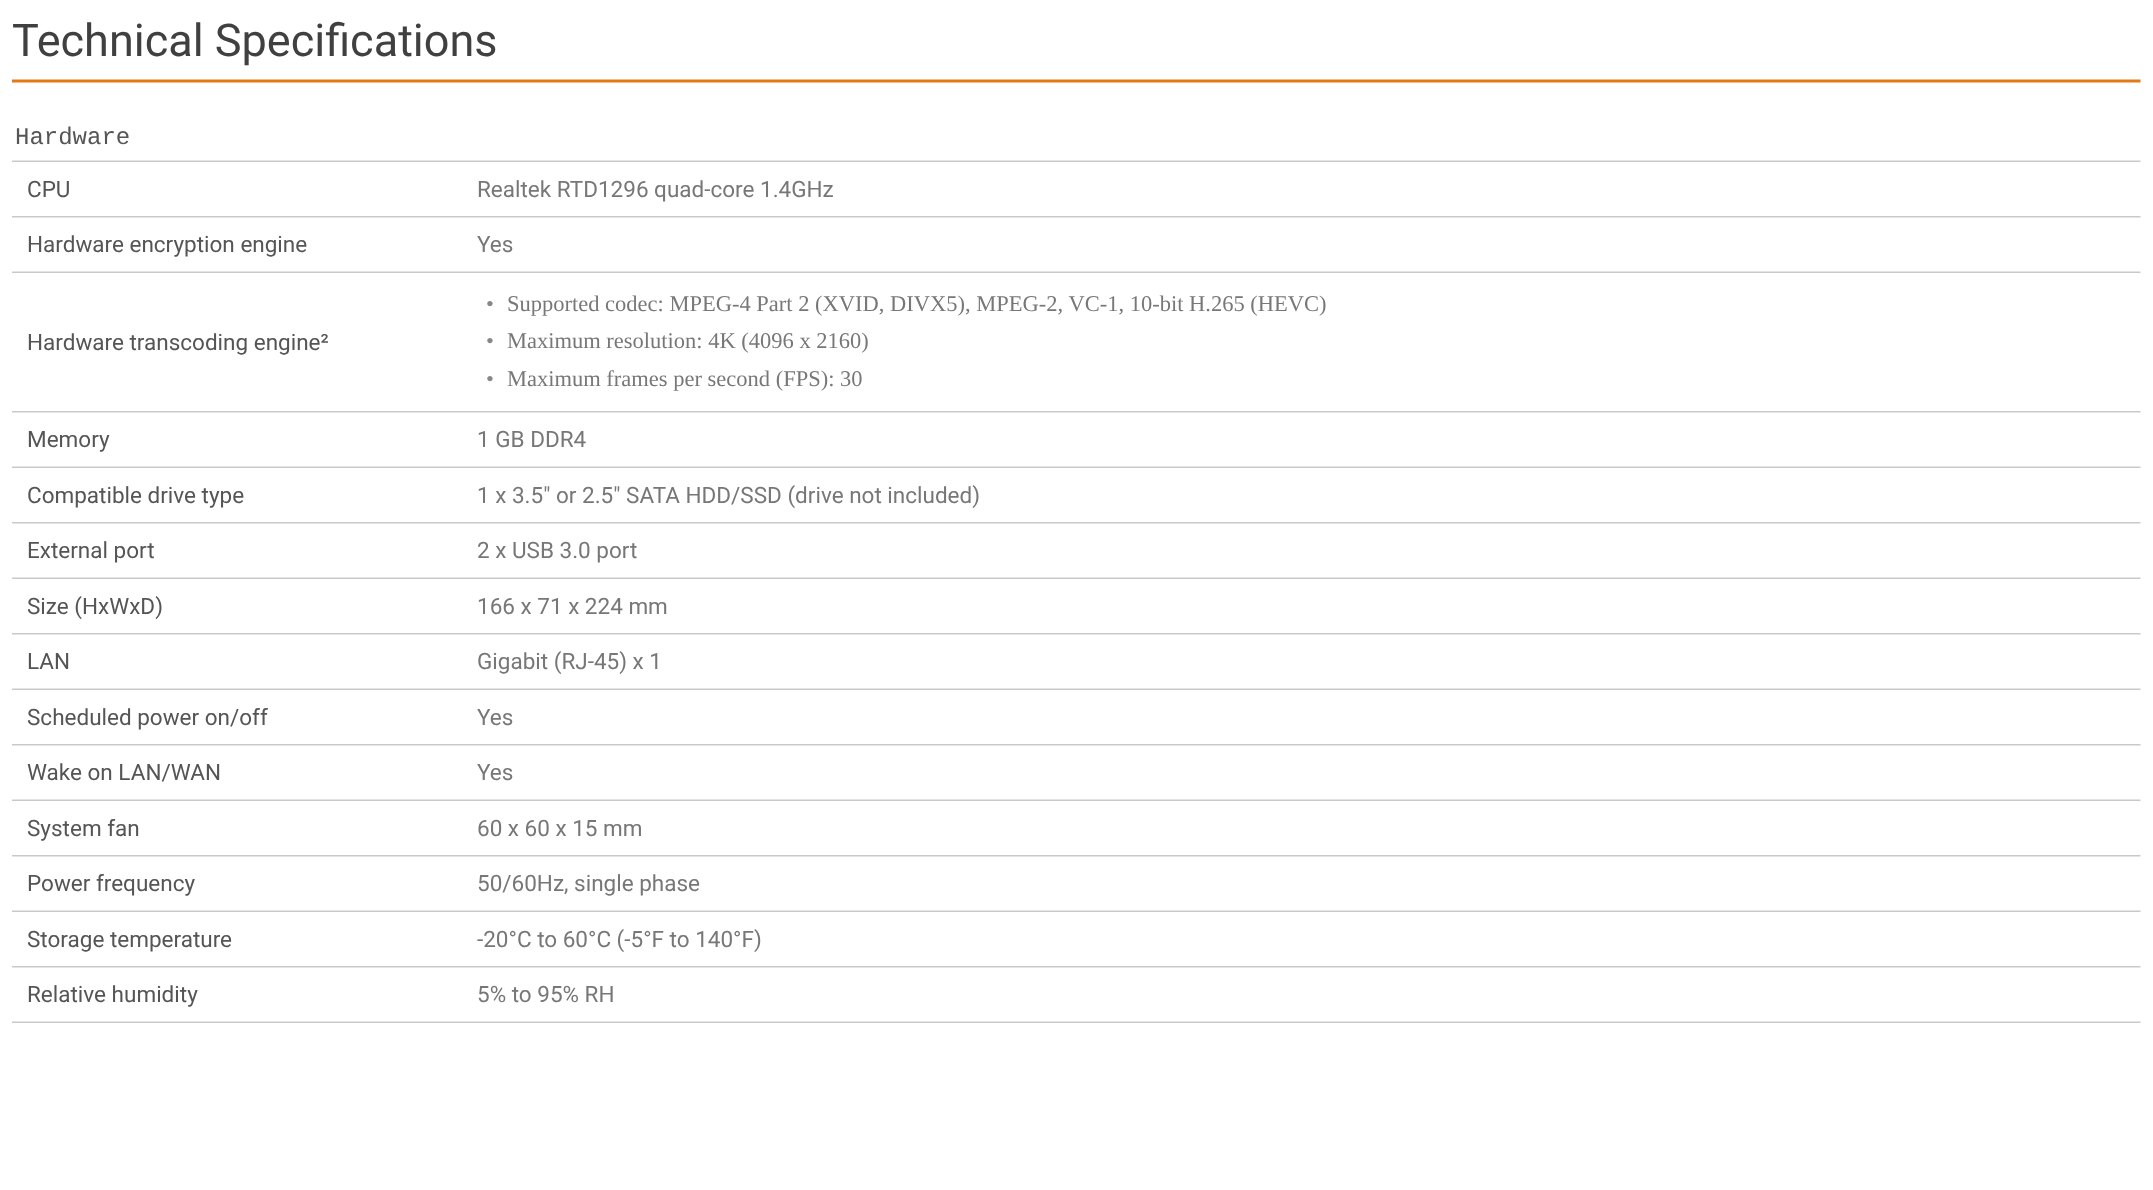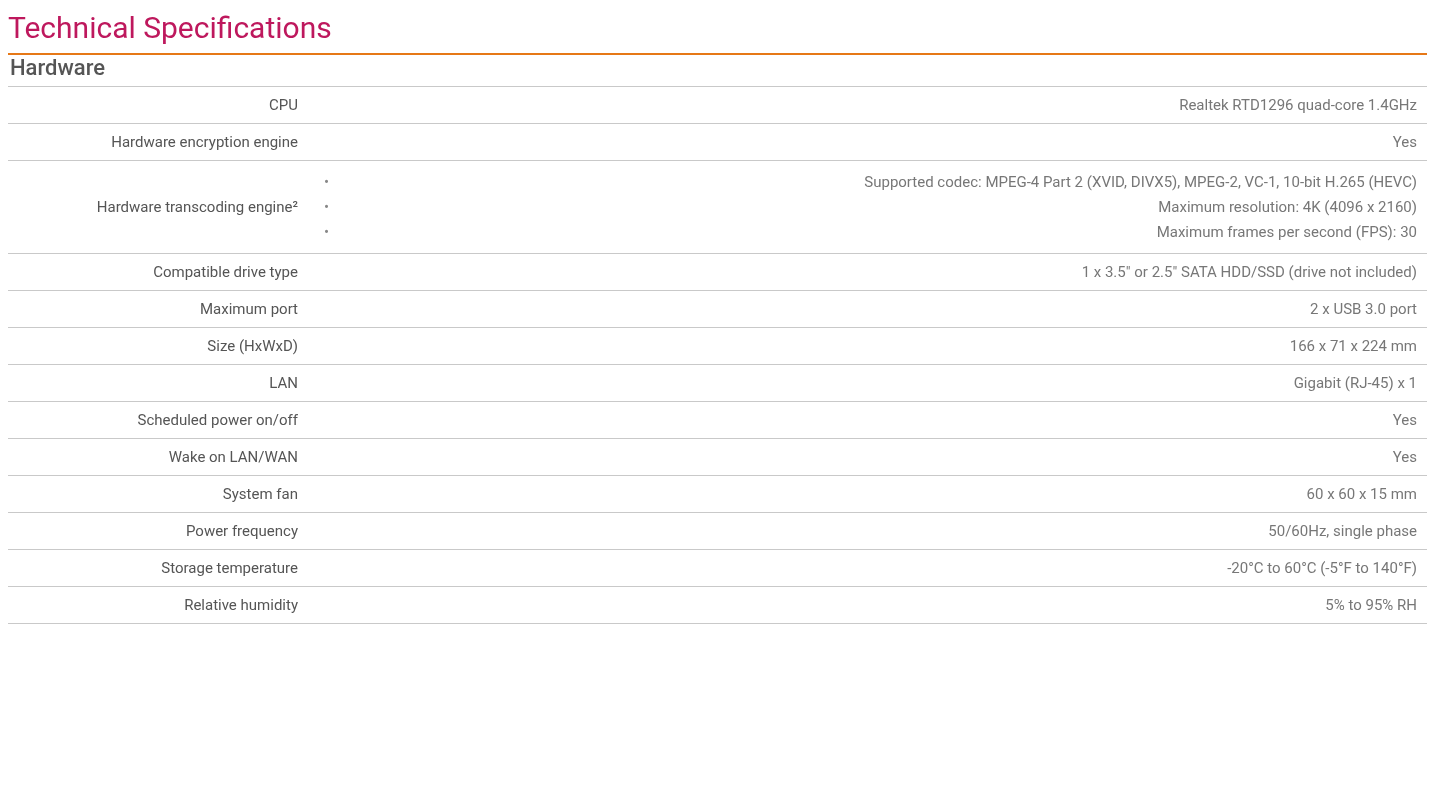--- a/index.html
+++ b/index.html
@@ -10,58 +10,60 @@
     body {
       font-family: -apple-system, BlinkMacSystemFont, "Segoe UI", Roboto, "Helvetica Neue", Arial, sans-serif;
       background: #fff;
       padding: 10px 8px;
       color: #444;
       width: 1435px;
     }
     .page-title {
       font-size: 30px;
       font-weight: 400;
-      color: #be185d;
+      color: #404040;
       padding-bottom: 8px;
       border-bottom: 2px solid #e67817;
+      margin-bottom: 28px;
     }
     .section-title {
-      font-size: 22px;
+      font-size: 16px;
       font-weight: 500;
       color: #555;
       margin-bottom: 6px;
       padding-left: 2px;
+      font-family: Liberation Mono, monospace;
     }
     .spec-table {
       width: 100%;
       border-collapse: collapse;
     }
     .spec-table tr {
       border-top: 1px solid #c9c9c9;
     }
     .spec-table tr:last-child {
       border-bottom: 1px solid #c9c9c9;
     }
     .spec-table td {
       padding: 9px 10px;
       font-size: 15px;
       color: #666;
       vertical-align: middle;
-      text-align: right;
     }
     .spec-table td.label {
       width: 300px;
       color: #555;
     }
     .spec-table td.value {
       color: #777;
     }
     .spec-table ul {
       list-style: none;
       padding-left: 0;
+      font-family: Liberation Serif, serif;
     }
     .spec-table ul li {
       position: relative;
       padding-left: 20px;
       line-height: 1.65;
       color: #777;
     }
     .spec-table ul li::before {
       content: "•";
       position: absolute;
@@ -90,25 +92,29 @@
         <td class="label">Hardware transcoding engine²</td>
         <td class="value">
           <ul>
             <li>Supported codec: MPEG-4 Part 2 (XVID, DIVX5), MPEG-2, VC-1, 10-bit H.265 (HEVC)</li>
             <li>Maximum resolution: 4K (4096 x 2160)</li>
             <li>Maximum frames per second (FPS): 30</li>
           </ul>
         </td>
       </tr>
       <tr>
+        <td class="label">Memory</td>
+        <td class="value">1 GB DDR4</td>
+      </tr>
+      <tr>
         <td class="label">Compatible drive type</td>
         <td class="value">1 x 3.5" or 2.5" SATA HDD/SSD (drive not included)</td>
       </tr>
       <tr>
-        <td class="label">Maximum port</td>
+        <td class="label">External port</td>
         <td class="value">2 x USB 3.0 port</td>
       </tr>
       <tr>
         <td class="label">Size (HxWxD)</td>
         <td class="value">166 x 71 x 224 mm</td>
       </tr>
       <tr>
         <td class="label">LAN</td>
         <td class="value">Gigabit (RJ-45) x 1</td>
       </tr>

